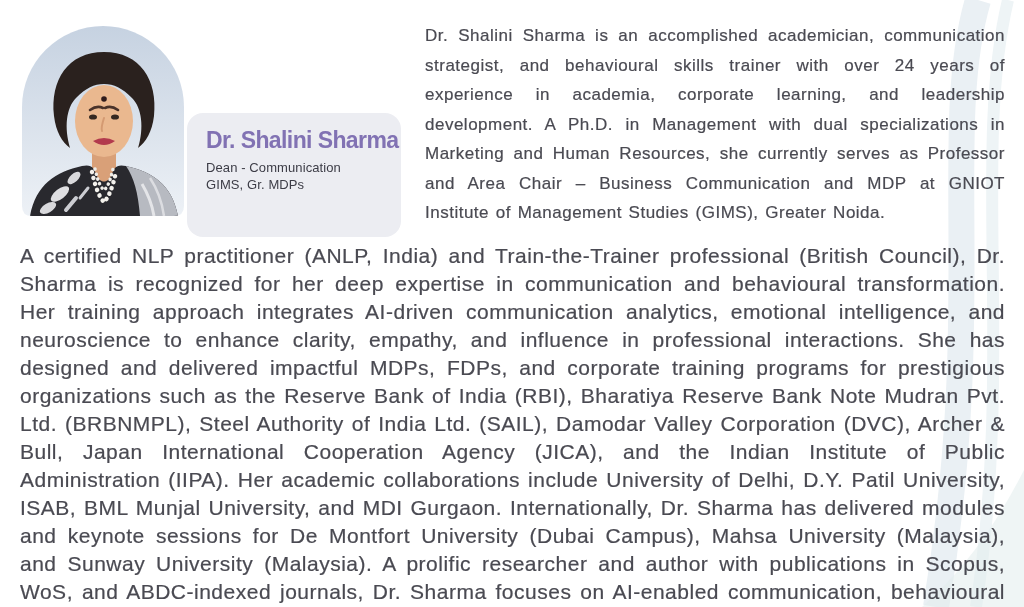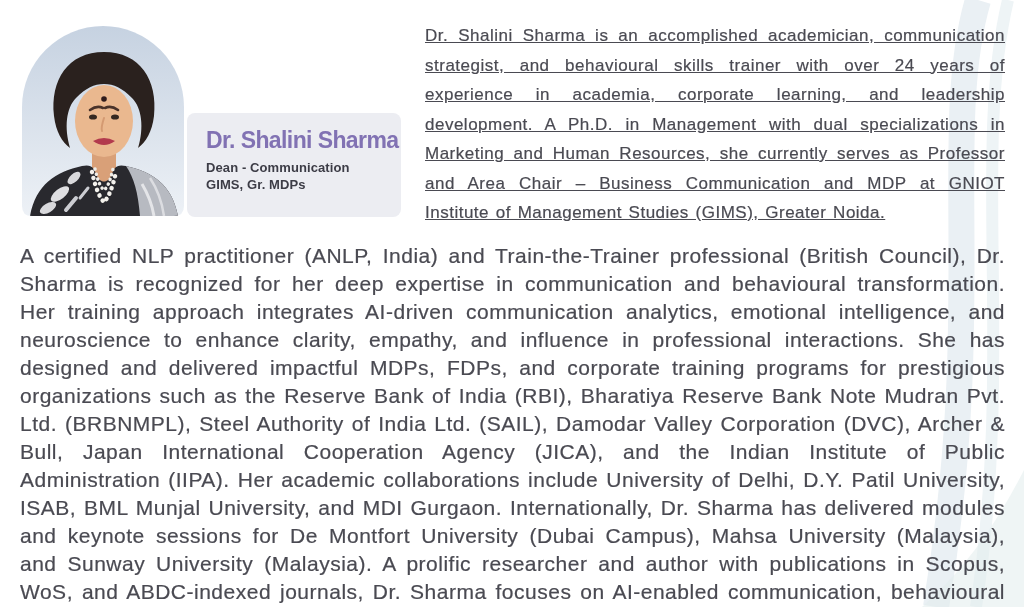--- a/index.html
+++ b/index.html
@@ -25,55 +25,54 @@
     z-index: 1;
   }
   .photo-arch {
     position: absolute;
     left: 22px; top: 26px;
     width: 162px; height: 190px;
   }
   .name-card {
     position: absolute;
     left: 187px; top: 113px;
-    width: 214px; height: 104px;
+    width: 214px; height: 124px;
     background: #ecaeee; 
     background: #ecedf2;
-    border-radius: 8px;
+    border-radius: 16px;
     padding: 14px 10px 12px 19px;
     z-index: -1;
   }
   .name-card { z-index: 0; }
   .photo-arch { z-index: 2; }
   .person-name {
     font-size: 23px;
     font-weight: 700;
     letter-spacing: -0.6px;
     color: #8172b3;
     white-space: nowrap;
     margin-bottom: 6px;
   }
   .person-title {
     font-size: 13px;
-    font-weight: 700;
+    font-weight: 400;
     line-height: 16.5px;
     letter-spacing: 0.1px;
     color: #3c3c46;
   }
   .bio-intro {
     margin-left: 425px;
     margin-right: 19px;
     padding-top: 21px;
     font-size: 17px;
     line-height: 29.5px;
     letter-spacing: 0.5px;
     word-spacing: 1.5px;
     text-align: justify;
     color: #4a4a52;
-    text-decoration: underline;
     -webkit-text-stroke: 0.2px #4a4a52;
   }
   .bio-main {
     position: relative;
     z-index: 1;
     margin: 0 19px 16px 20px;
     font-size: 21px;
     line-height: 28px;
     letter-spacing: 0.5px;
     word-spacing: 1.5px;

